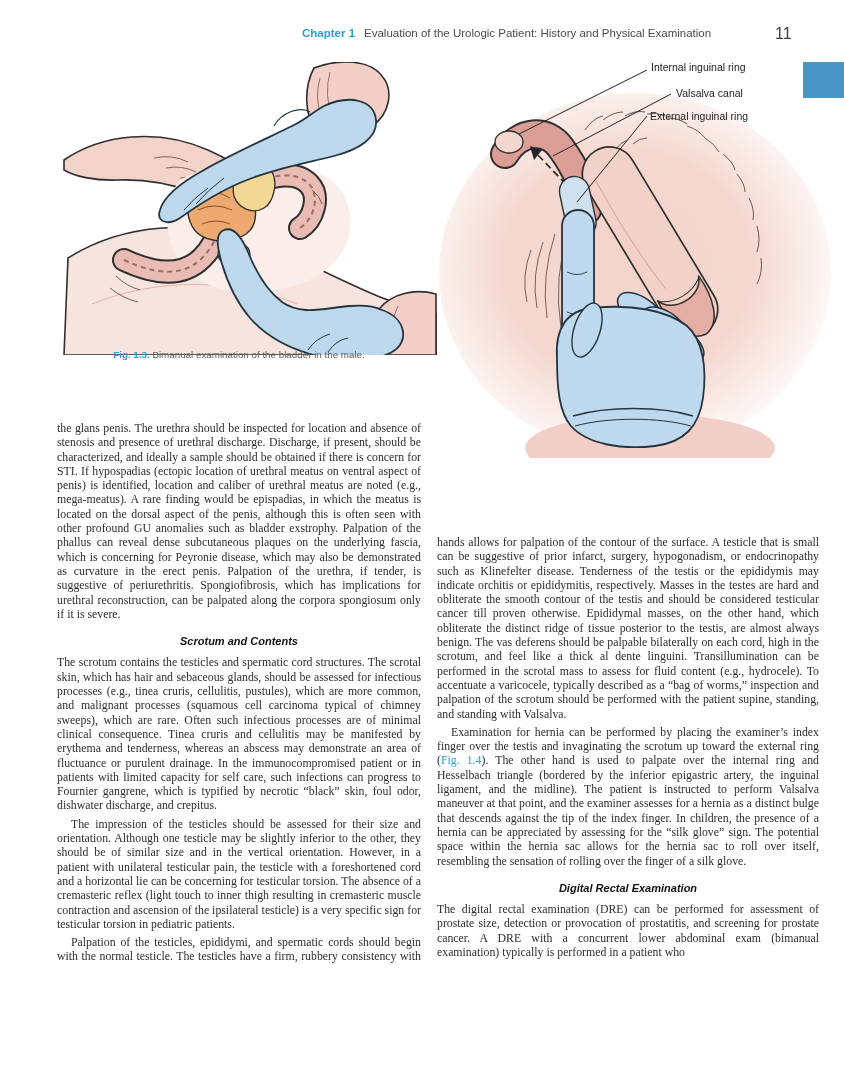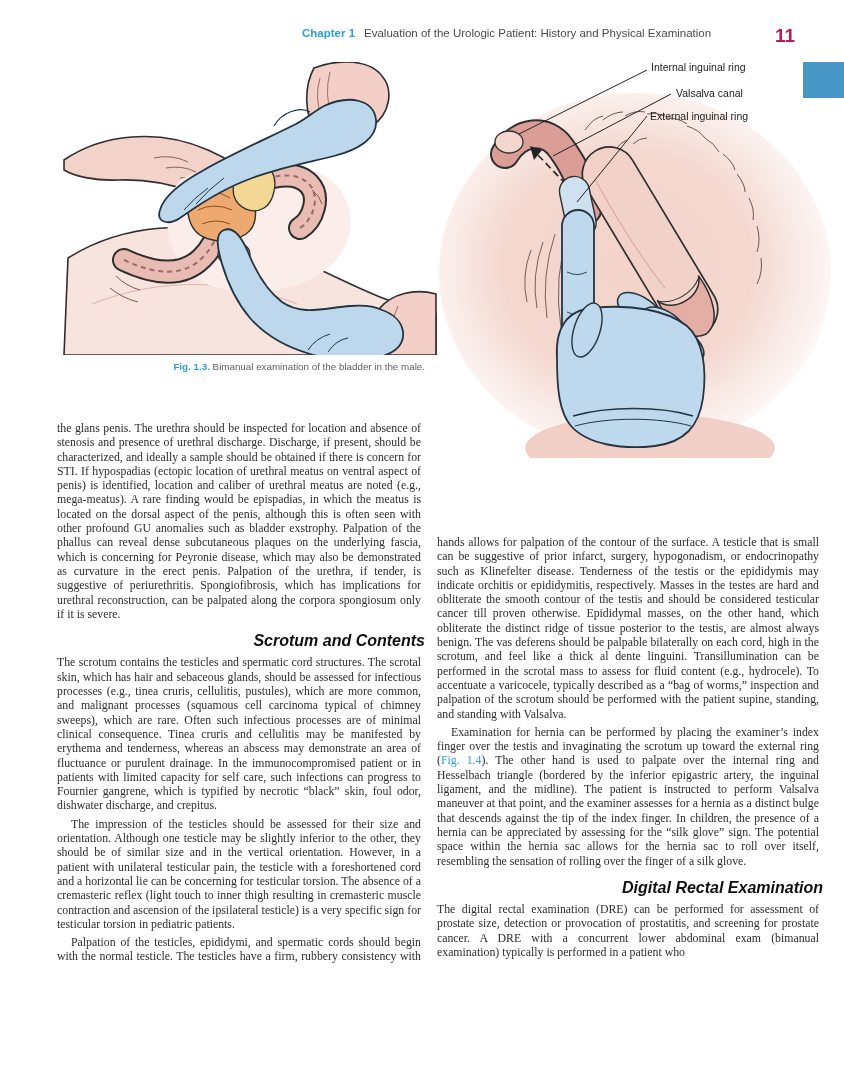--- a/index.html
+++ b/index.html
@@ -2,42 +2,42 @@
 <html><head>
 <meta charset="utf-8">
 <style>
   html,body{margin:0;padding:0;background:#ffffff;}
   .page{position:relative;width:844px;height:964px;background:#ffffff;overflow:hidden;
         font-family:"Liberation Sans",sans-serif;}
 
   
   .hdr{position:absolute;top:27px;left:302px;font-size:11.5px;color:#4a4a4a;white-space:nowrap;}
   .hdr .chap{color:#2a9fd3;font-weight:bold;margin-right:9px;}
-  .pagenum{position:absolute;top:25px;left:775px;font-size:19px;font-weight:bold;color:#be185d;}
+  .pagenum{position:absolute;top:25px;left:775px;font-size:16px;font-weight:normal;color:#404040;}
   .tabmark{position:absolute;left:803px;top:62px;width:41px;height:36px;background:#4796c5;}
 
   
   .figwrap3{position:absolute;left:62px;top:62px;width:376px;height:293px;}
   .figwrap4{position:absolute;left:435px;top:58px;width:398px;height:400px;}
   .figlabel{position:absolute;font-size:10.5px;color:#1c1c1c;white-space:nowrap;}
   .caption{font-size:9.8px;line-height:13px;color:#5f5f5f;}
-  .cap3{position:absolute;left:53px;top:360px;width:372px;text-align:right;}
+  .cap3{position:absolute;left:53px;top:348px;width:372px;text-align:center;}
   .cap4{position:absolute;left:433px;top:461px;width:398px;text-align:left;}
   .caplabel{color:#2a9fd3;font-weight:bold;}
   .capitalic{font-style:italic;}
 
   
   .col{position:absolute;font-family:"Liberation Serif",serif;font-size:11.8px;line-height:14.3px;
        text-align:justify;color:#2d2d2d;overflow:hidden;}
   .colL{left:53px;top:417px;width:372px;height:582px;}
   .colR{left:433px;top:531px;width:390px;height:468px;}
   .col p{margin:4px;}
   .col p.ind{text-indent:14px;}
   .subhead{font-family:"Liberation Sans",sans-serif;font-style:italic;font-weight:bold;
-           font-size:16px;color:#101010;margin:13px 0 7px 0;text-align:right;}
+           font-size:11px;color:#101010;margin:13px 0 7px 0;text-align:center;}
   .figref{color:#2a9fd3;cursor:pointer;}
 
   
   .footer{position:absolute;left:0;top:999px;width:844px;height:81px;background:#ffffff;}
   .f-left{position:absolute;left:62px;top:8px;display:flex;align-items:center;gap:13px;height:62px;}
   .logo-col{display:flex;flex-direction:column;align-items:center;}
   .logo-main{display:flex;align-items:center;gap:3px;}
   .logo-guillemet{color:#8e9094;font-size:33px;font-weight:bold;line-height:1;}
   .logo-fa{color:#f3b81f;font-size:32px;font-weight:bold;font-family:"DejaVu Sans",sans-serif;line-height:1;}
   .logo-sub{color:#9a9a9a;font-size:10.5px;font-family:"DejaVu Sans",sans-serif;text-align:center;margin-top:0;direction:rtl;}

